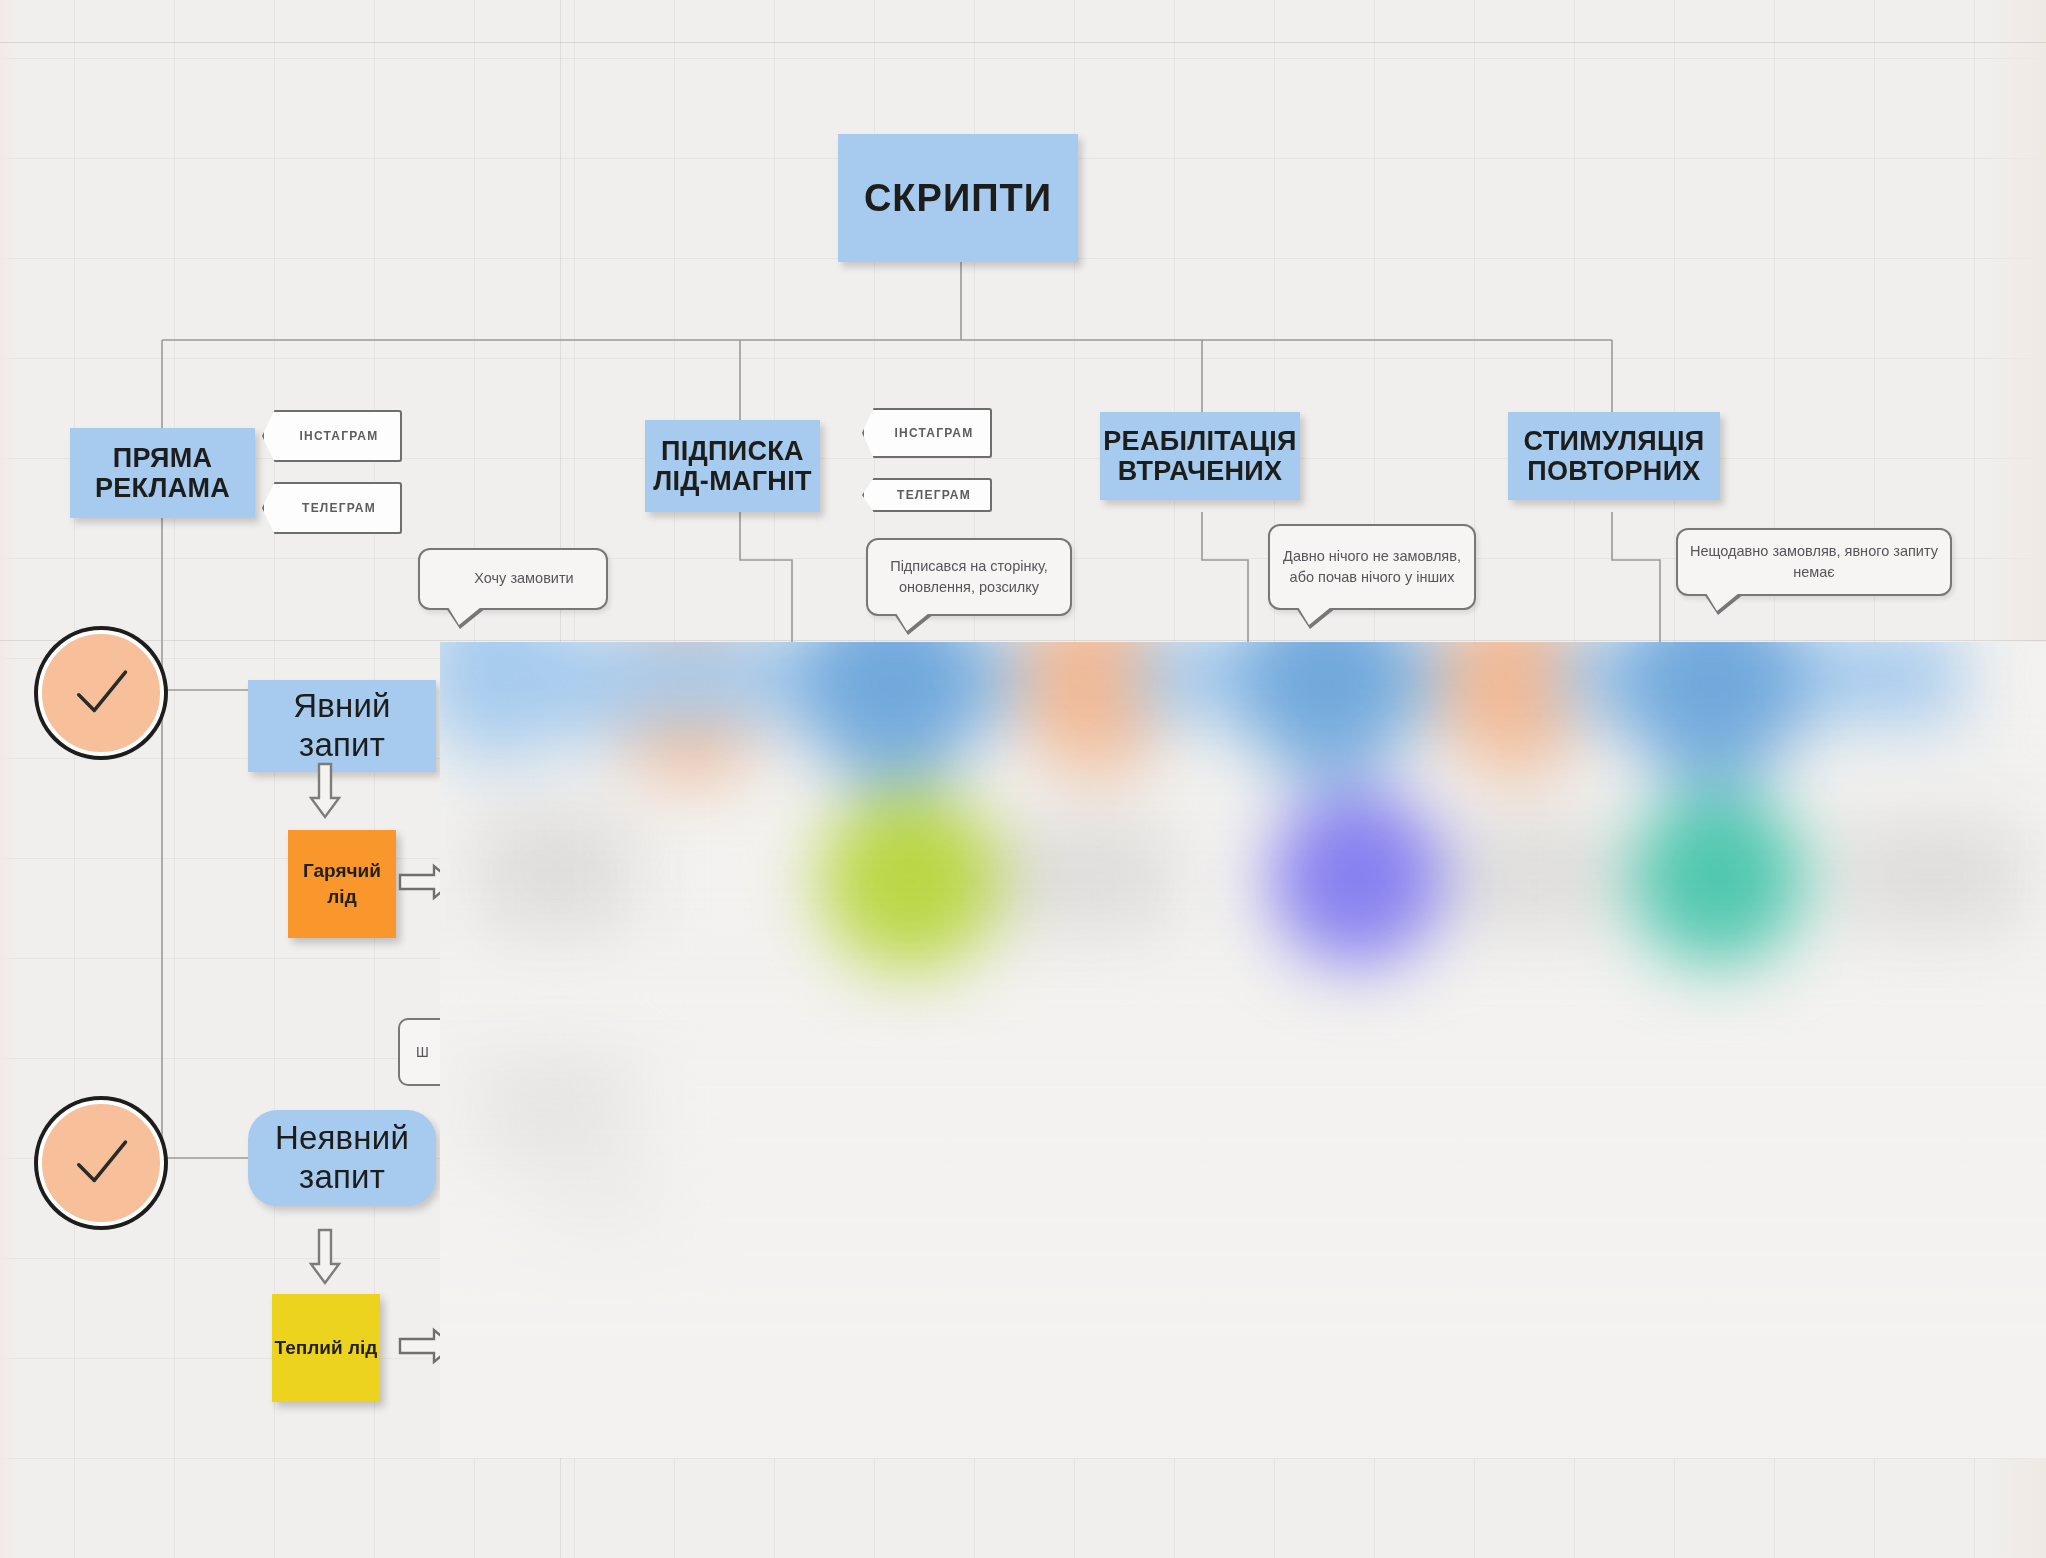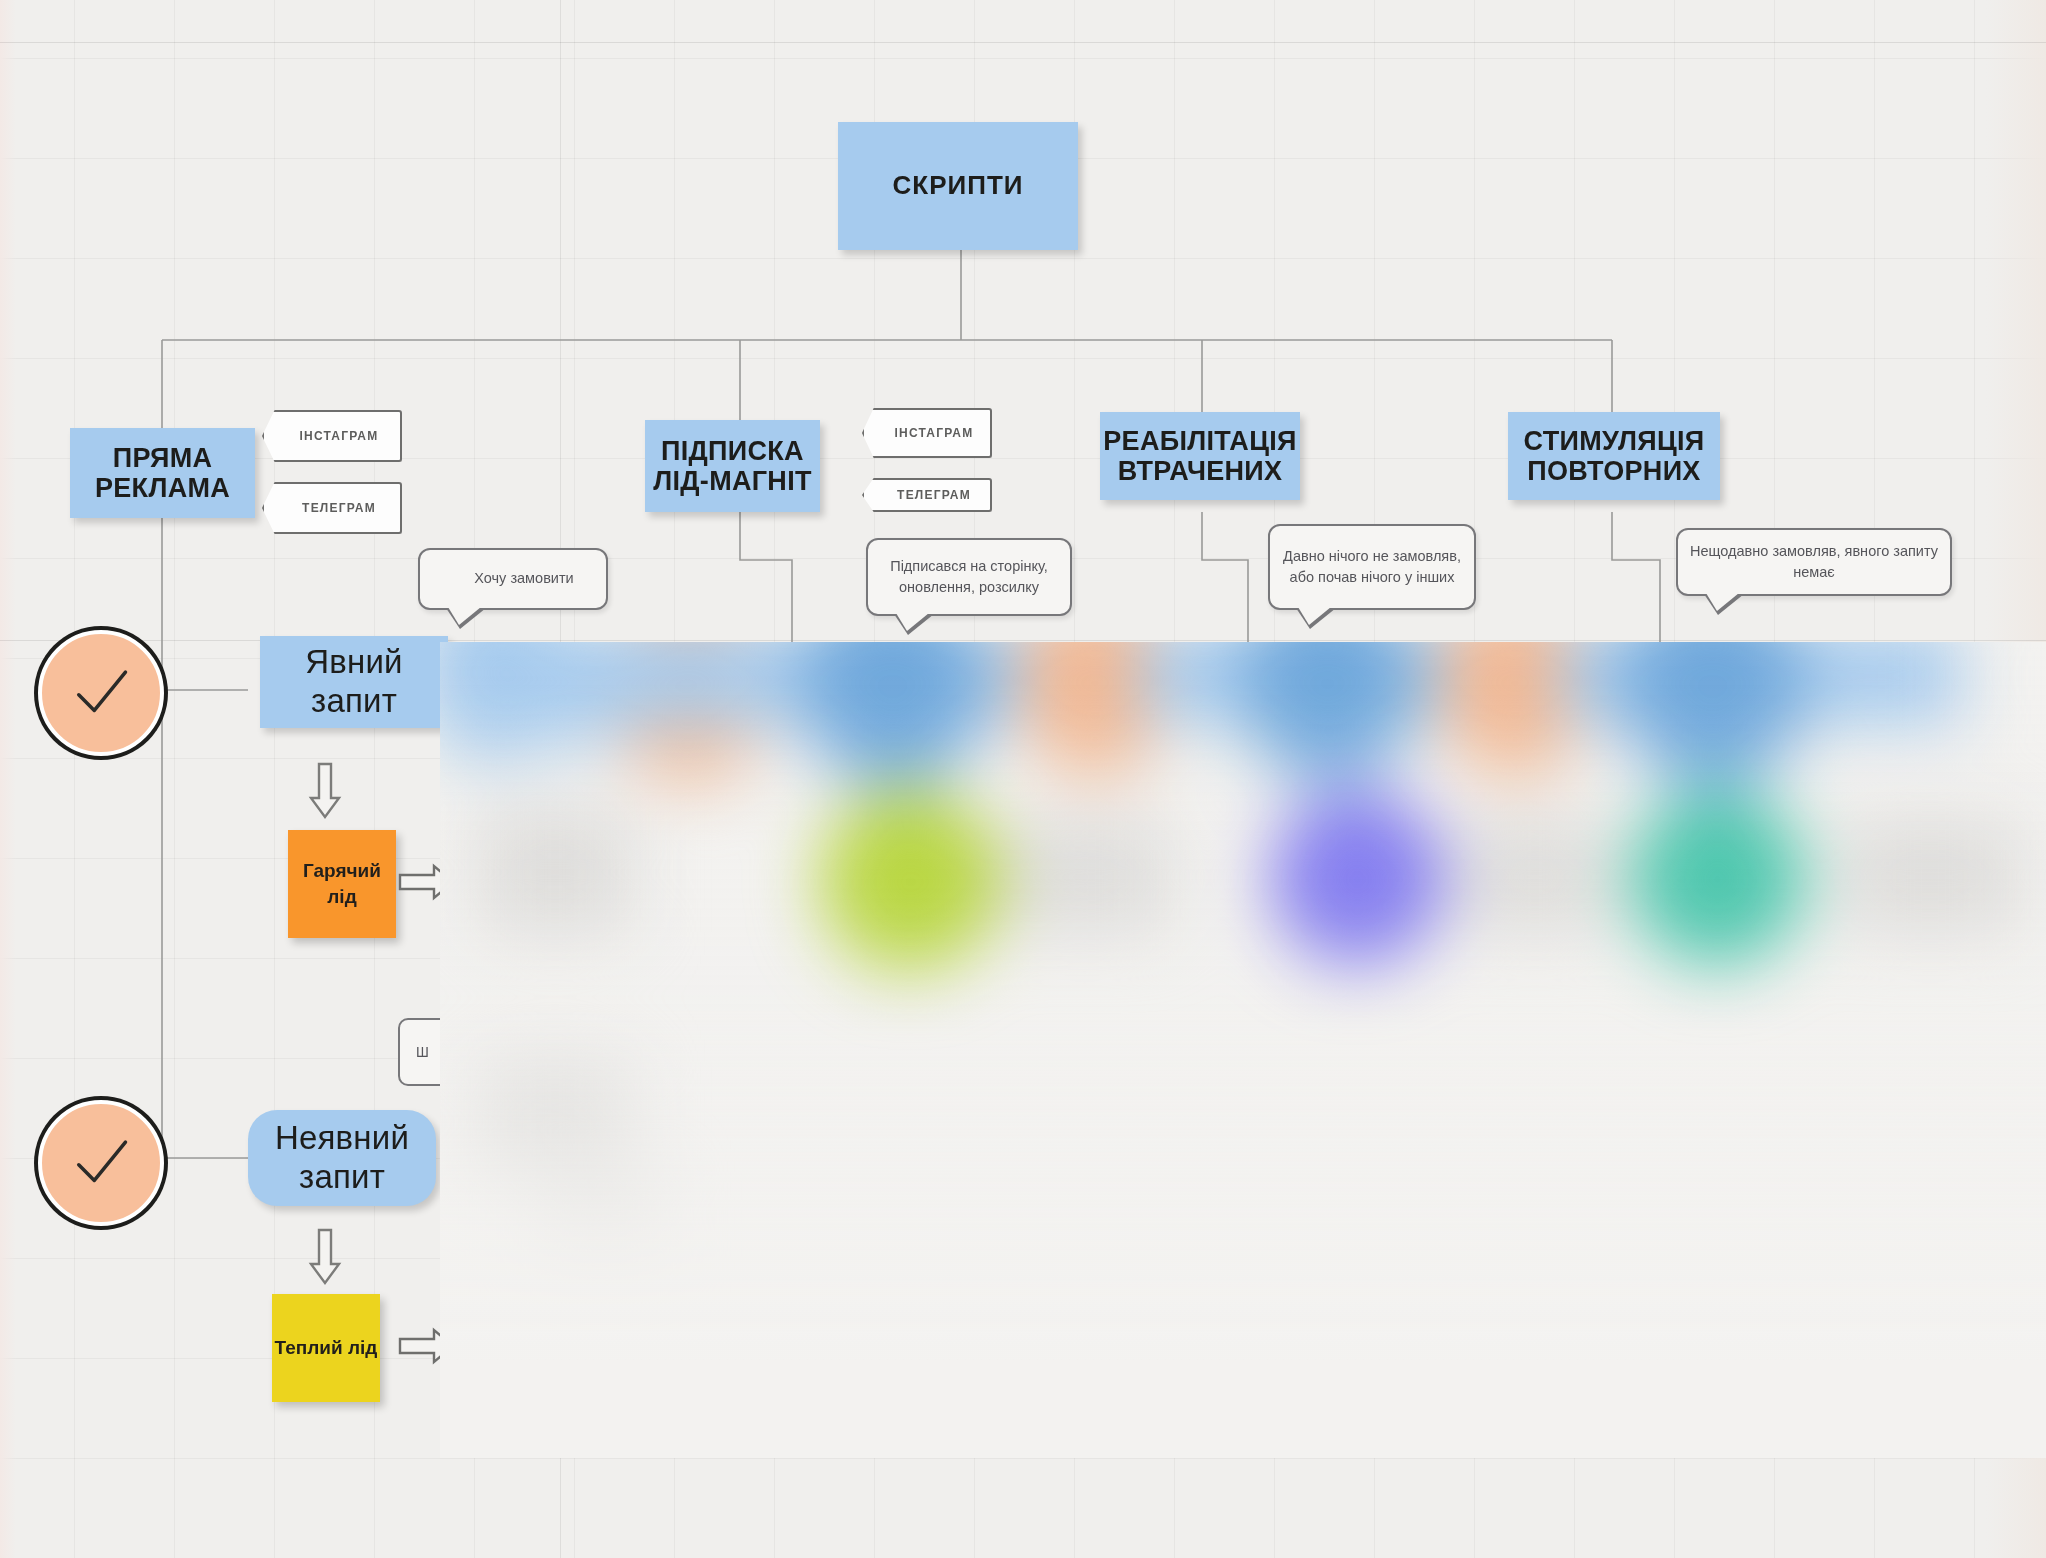--- a/index.html
+++ b/index.html
@@ -45,21 +45,21 @@
   .blue{
     background:#a6cbee;
     color:#1d1d1b;
     display:flex;align-items:center;justify-content:center;
     text-align:center;
     font-weight:bold;
     box-shadow:4px 5px 7px rgba(0,0,0,0.17);
     line-height:1.12;
   }
   .title-node{
-    font-size:26px;letter-spacing:1px;
+    font-size:38px;letter-spacing:1px;margin-top:12px;
   }
   .branch-node{font-size:27px;letter-spacing:0.3px;}
   .sub-node{
     font-weight:normal;font-size:33px;letter-spacing:0.2px;line-height:1.18;
   }
 
   .tag{
     position:absolute;
     background:#fdfdfd;
     border:2px solid #6e6e6d;
@@ -222,21 +222,21 @@
   <span>Нещодавно замовляв, явного запиту немає</span>
   <span class="tail"></span>
   <span class="tail-in"></span>
 </div>
 
 <div class="check" style="left:38px;top:630px;width:118px;height:118px;">
   <svg viewBox="0 0 100 100">
     <path d="M 18 52 L 40 74 L 84 20"></path>
   </svg>
 </div>
-<div class="node blue sub-node" style="left:248px;top:636px;width:188px;height:92px;margin-left:12px;">Явний запит</div>
+<div class="node blue sub-node" style="left:248px;top:680px;width:188px;height:92px;">Явний запит</div>
 <div class="dnarrow" style="left:308px;top:762px;width:34px;height:58px;">
   <svg viewBox="0 0 34 58" width="34" height="58">
     <path d="M 11 2 L 23 2 L 23 36 L 31 36 L 17 55 L 3 36 L 11 36 Z"></path>
   </svg>
 </div>
 <div class="sticky orange" style="left:272px;top:830px;width:108px;height:108px;margin-left:16px;">
   <span>Гарячий лід</span>
 </div>
 <div class="rtarrow" style="left:398px;top:862px;width:58px;height:40px;">
   <svg viewBox="0 0 58 40" width="58" height="40">

